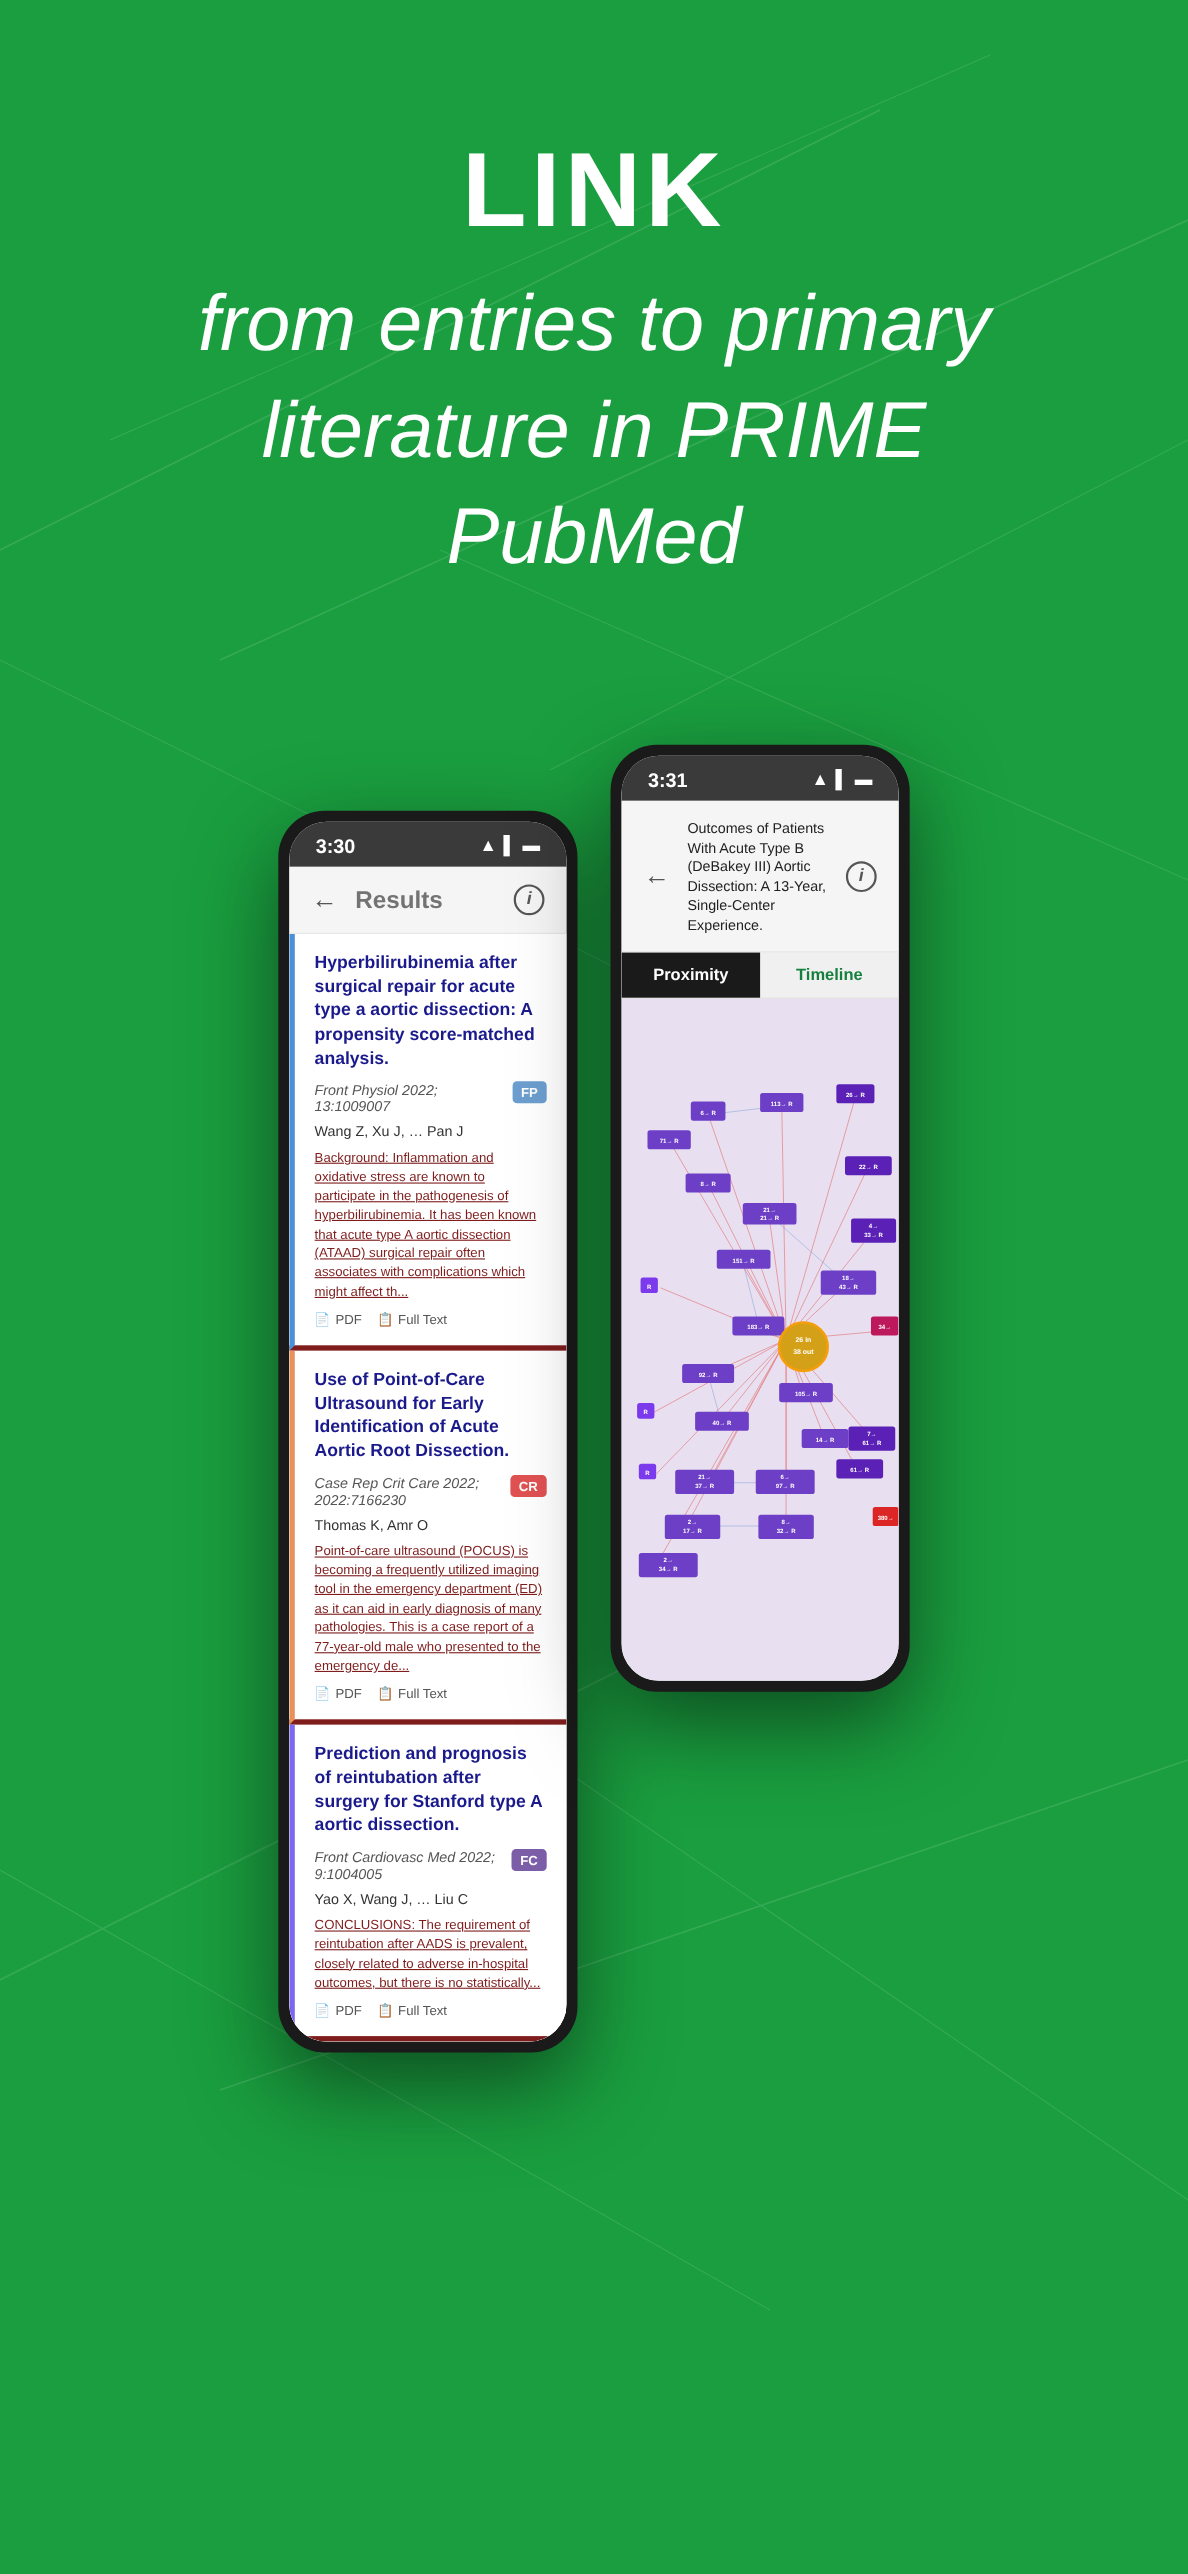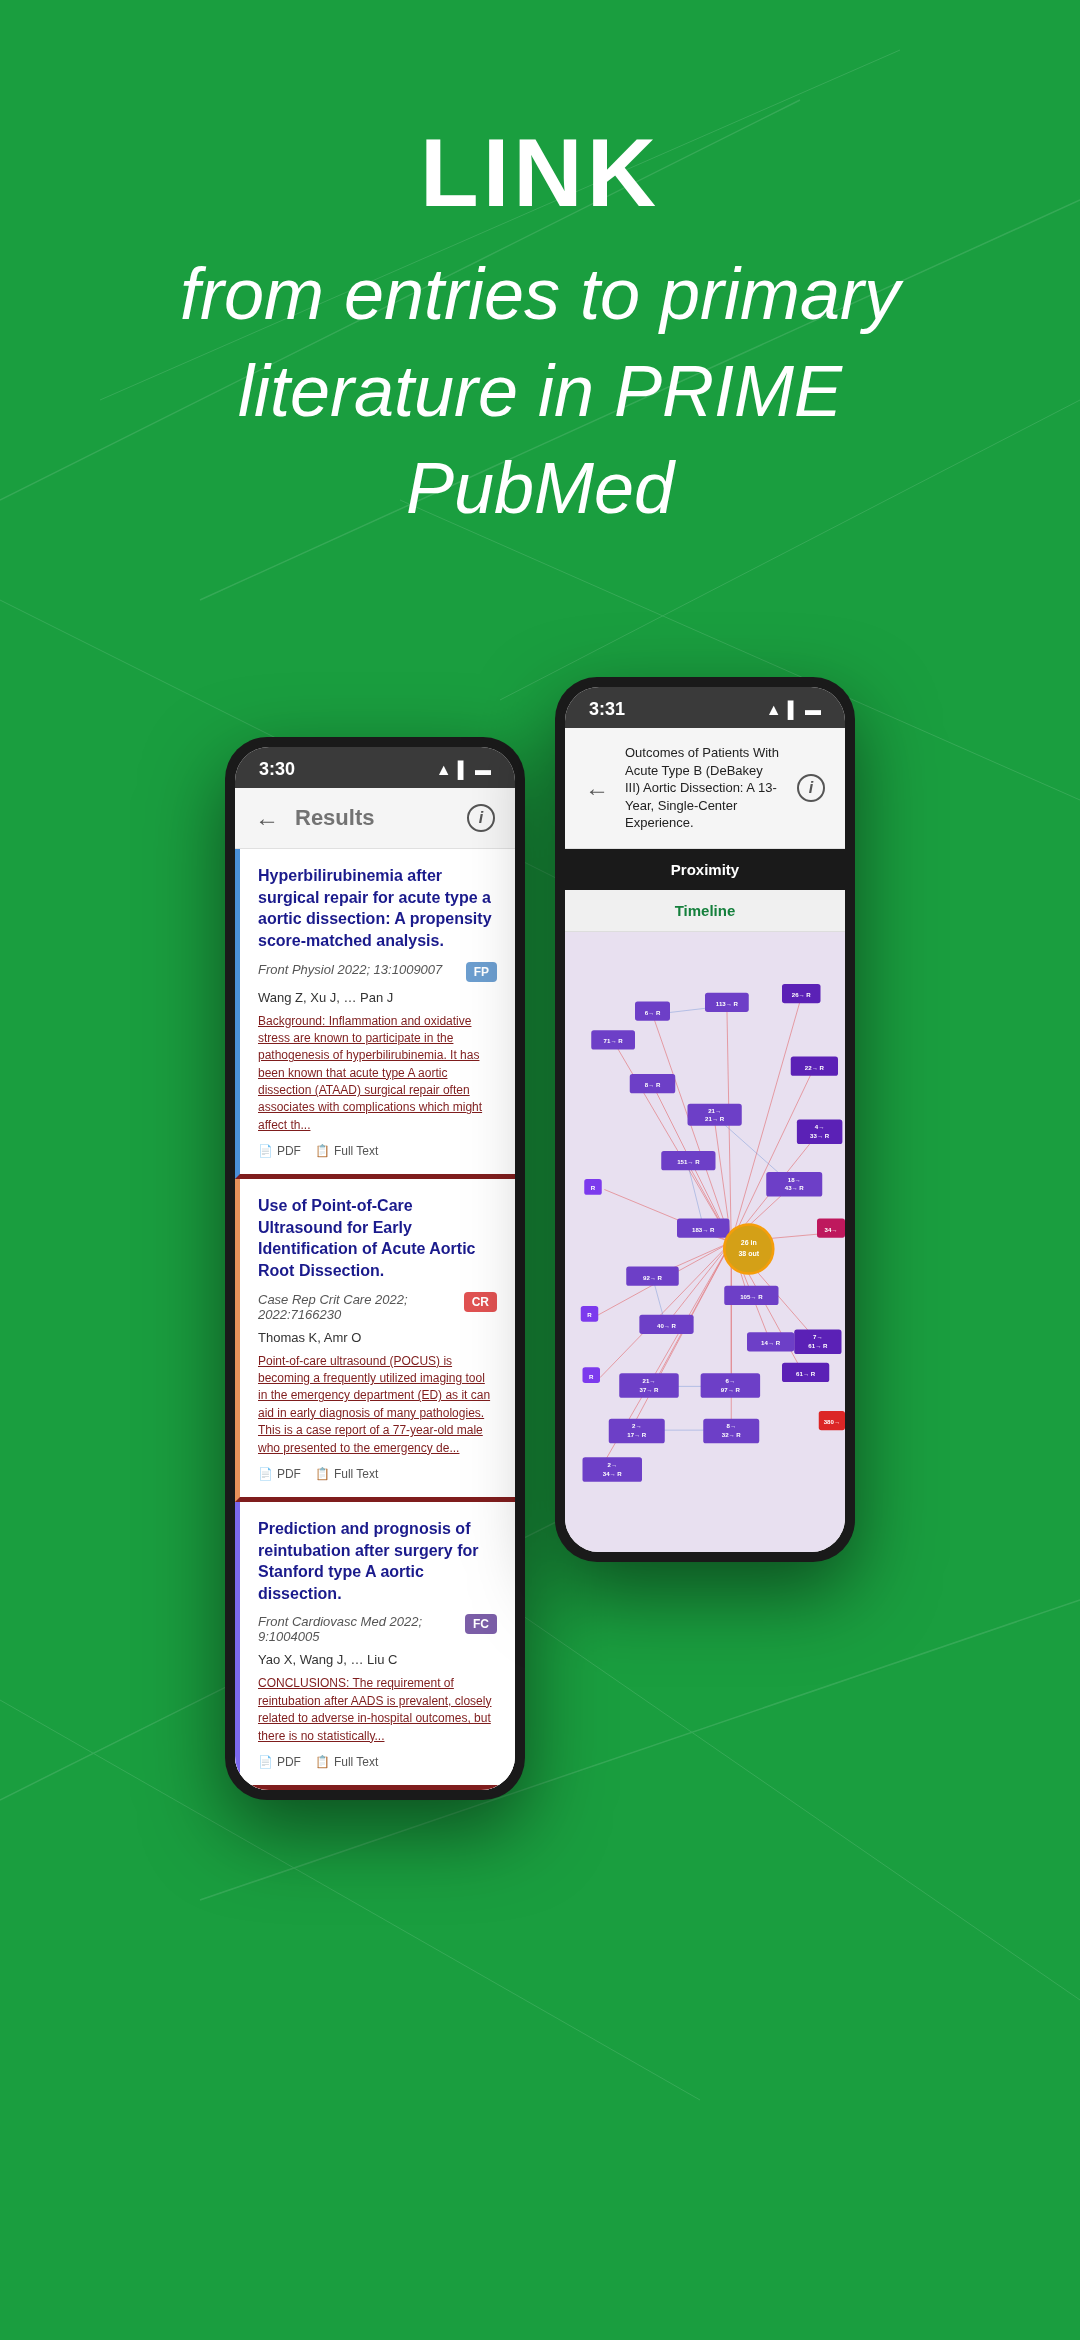--- a/index.html
+++ b/index.html
@@ -43,21 +43,21 @@
       z-index: 1;
       display: flex;
       justify-content: center;
       align-items: flex-start;
       gap: 30px;
       padding: 80px 20px 120px;
     }
 
     
     .phone {
-      width: 300px;
+      width: 272px;
       background: #1a1a1a;
       border-radius: 42px;
       padding: 10px;
       box-shadow: 0 30px 80px rgba(0,0,0,0.5);
       position: relative;
     }
 
     .phone-inner {
       border-radius: 34px;
       overflow: hidden;
@@ -197,21 +197,20 @@
       font-size: 13px;
       color: #222;
       flex: 1;
       line-height: 1.35;
     }
 
     .tab-bar {
       display: flex;
       background: #f0f0f0;
       border-bottom: 1px solid #ddd;
-      flex-direction: column;
     }
 
     .tab {
       flex: 1;
       text-align: center;
       padding: 12px 8px;
       font-size: 15px;
       font-weight: 600;
       color: #15803d;
     }

